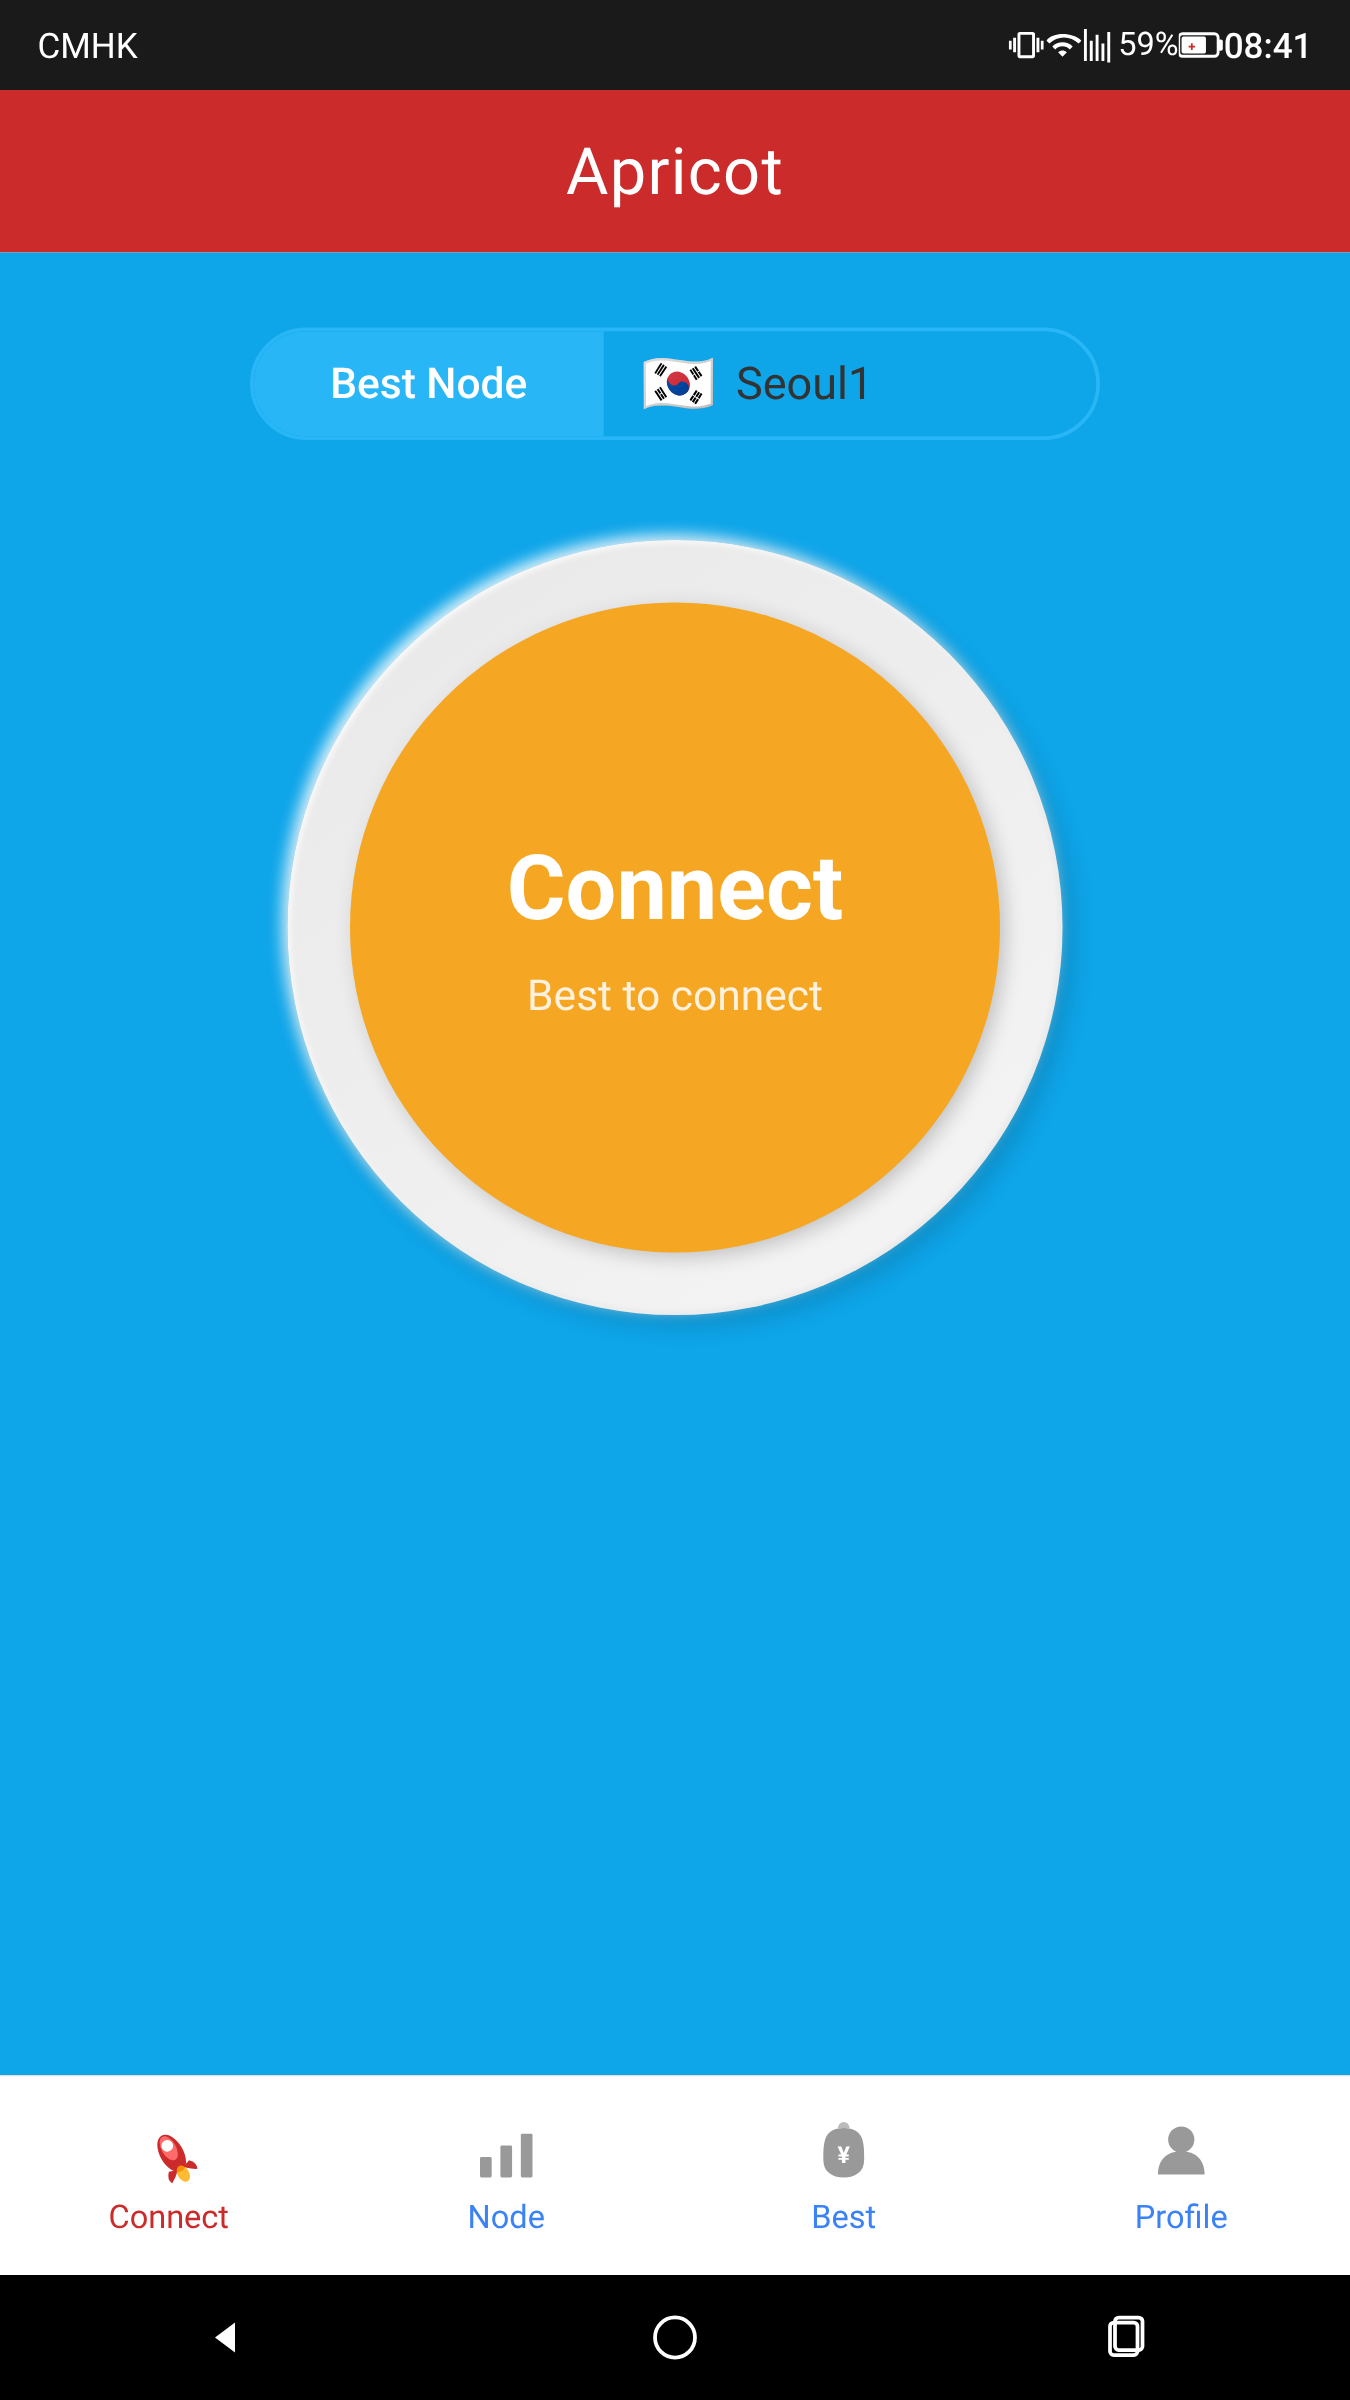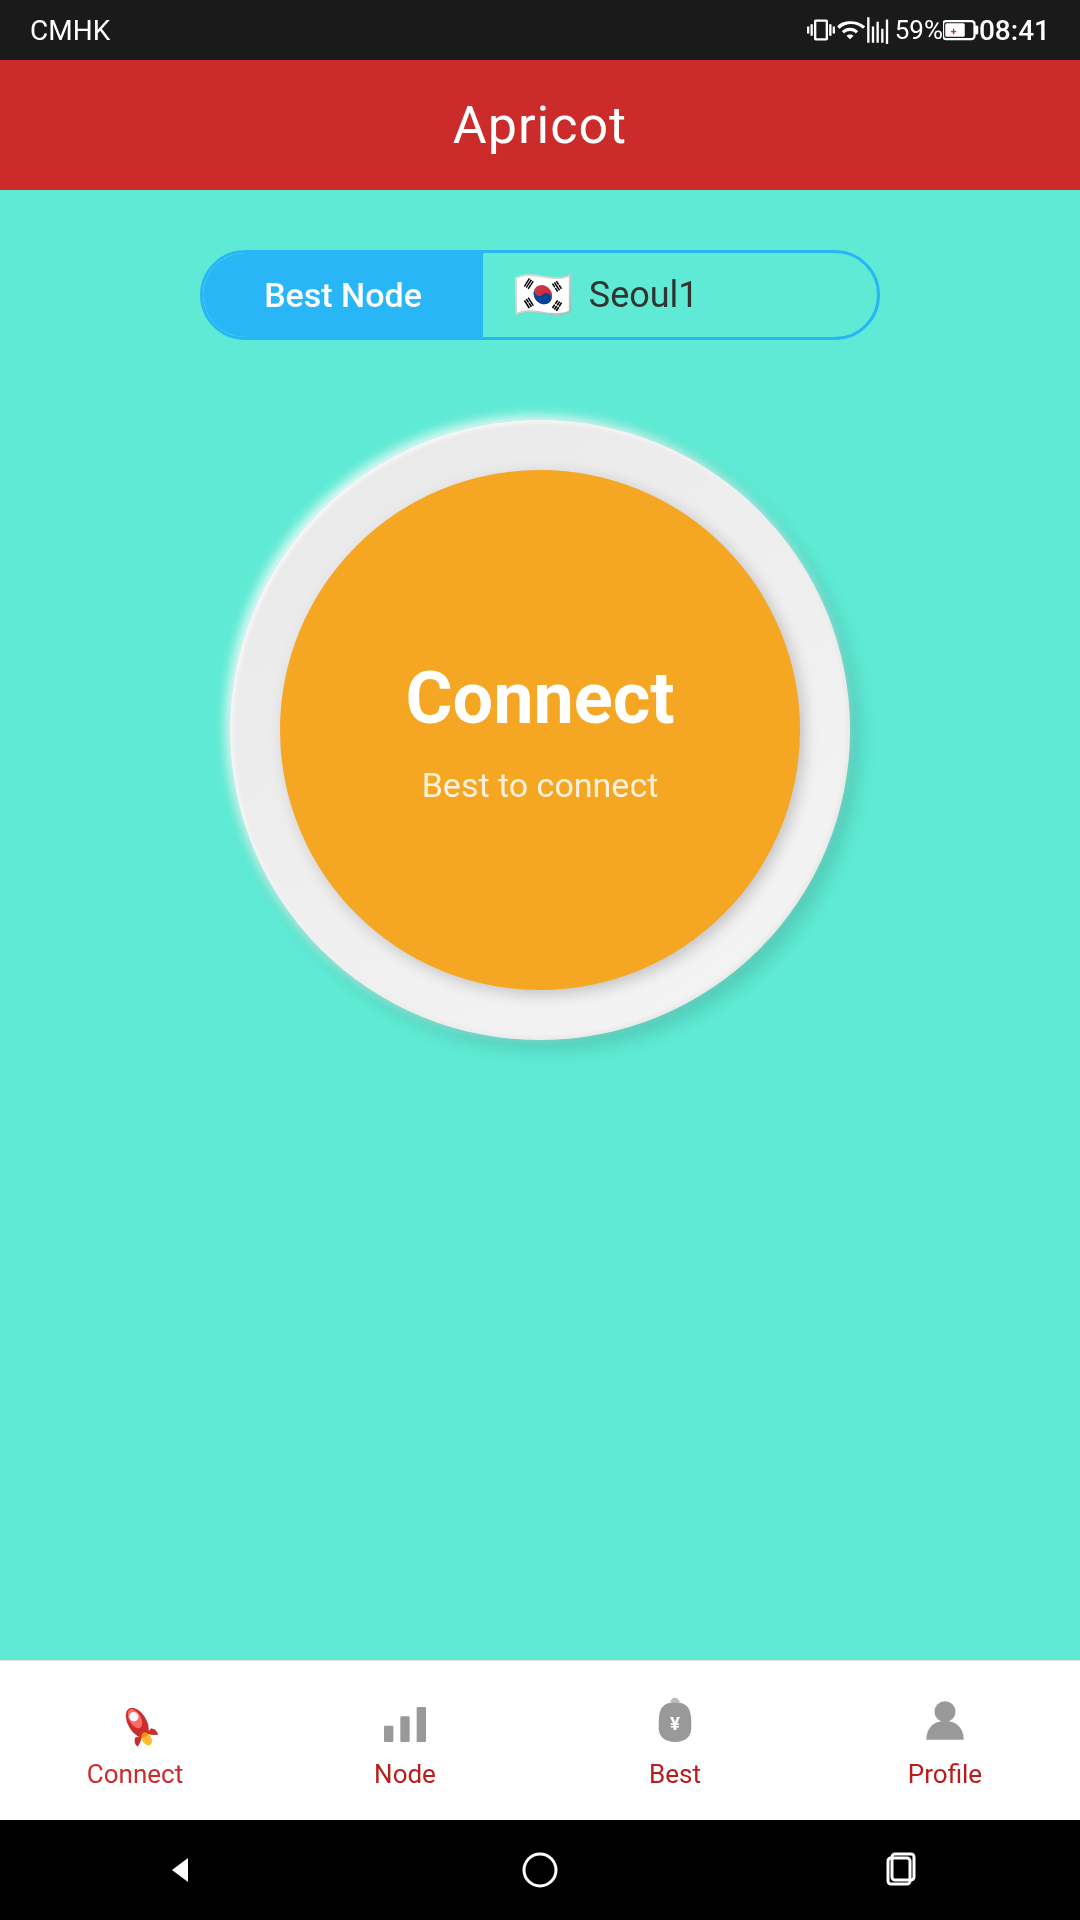--- a/index.html
+++ b/index.html
@@ -15,21 +15,21 @@
       background: #ffffff;
       font-family: 'Roboto', Arial, sans-serif;
       display: flex;
       flex-direction: column;
       overflow: hidden;
     }
 
     
     .status-bar {
       background: #1a1a1a;
-      height: 60px;
+      height: 72px;
       display: flex;
       align-items: center;
       justify-content: space-between;
       padding: 0 30px;
       flex-shrink: 0;
     }
 
     .status-carrier {
       color: #ffffff;
       font-size: 28px;
@@ -61,21 +61,21 @@
       font-weight: 400;
       letter-spacing: 1px;
     }
 
     
     .main-content {
       flex: 1;
       display: flex;
       flex-direction: column;
       align-items: center;
-      background: #5eead4;
+      background: #0ea5e9;
       padding: 60px 40px 0;
     }
 
     
     .node-selector {
       display: flex;
       align-items: center;
       width: 680px;
       height: 90px;
       border: 3px solid #29b6f6;
@@ -188,21 +188,21 @@
     .nav-icon {
       width: 56px;
       height: 56px;
       display: flex;
       align-items: center;
       justify-content: center;
     }
 
     .nav-label {
       font-size: 26px;
-      color: #b91c1c;
+      color: #3b82f6;
     }
 
     .nav-item.active .nav-label {
       color: #cc2b2b;
     }
 
     
     .android-nav {
       height: 100px;
       background: #000000;

